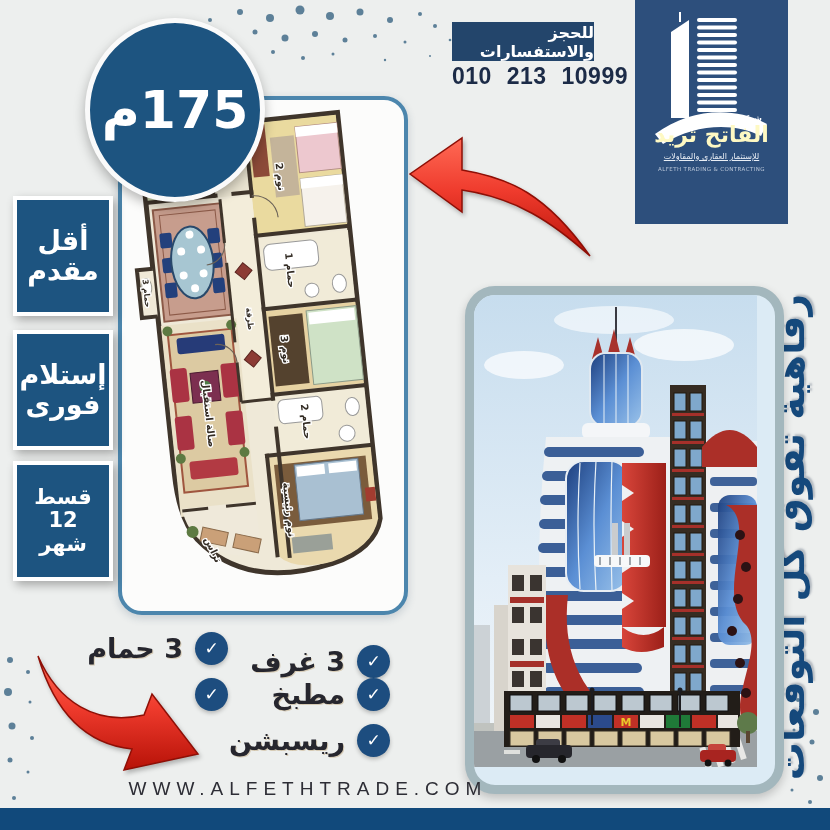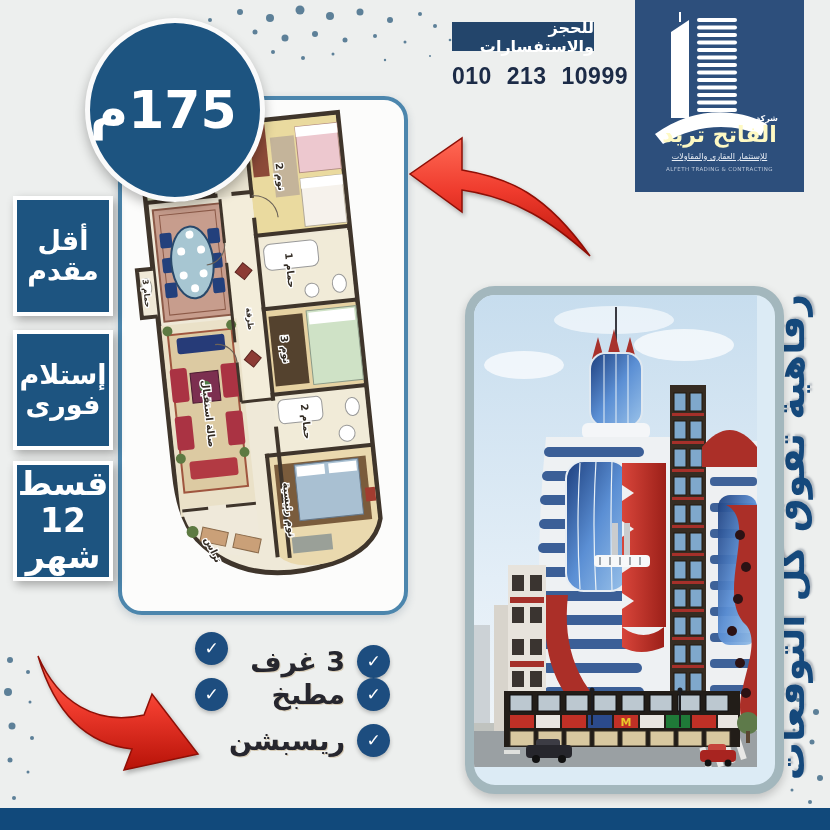--- a/index.html
+++ b/index.html
@@ -1,35 +1,35 @@
 <!DOCTYPE html>
 <html><head>
 <meta charset="utf-8">
 <style>
   html,body{margin:0;padding:0;}
   .canvas{position:relative;width:830px;height:830px;background:#edefee;overflow:hidden;
           font-family:"DejaVu Sans",sans-serif;}
   
   .area-badge{position:absolute;left:85px;top:18px;width:170px;height:174px;background:#1d5480;
-    border:5px solid #fafafa;border-radius:50%;display:flex;align-items:center;justify-content:flex-start;
+    border:5px solid #fafafa;border-radius:50%;display:flex;align-items:center;justify-content:center;
     box-shadow:0 5px 12px rgba(0,0,0,.28);z-index:6;}
   .area-badge span{color:#fff;font-size:52px;font-weight:bold;direction:rtl;}
   
   .side-badge{position:absolute;left:13px;width:92px;background:#1d5480;border:4px solid #fff;
     box-shadow:3px 4px 9px rgba(0,0,0,.3);color:#fff;font-weight:bold;font-size:27px;display:flex;
     flex-direction:column;align-items:center;justify-content:center;line-height:1.12;text-align:center;direction:rtl;z-index:5;}
-  .b1{top:196px;height:112px;} .b2{top:330px;height:112px;} .b3{top:461px;height:112px;font-size:33px;}
-  
-  .booking-banner{position:absolute;left:452px;top:22px;width:142px;height:29px;background:#23456b;
+  .b1{top:196px;height:112px;} .b2{top:330px;height:112px;} .b3{top:461px;height:112px;font-size:21px;}
+  
+  .booking-banner{position:absolute;left:452px;top:22px;width:142px;height:39px;background:#23456b;
     color:#fff;font-size:16px;font-weight:bold;display:flex;align-items:center;justify-content:center;direction:rtl;}
   .phones{position:absolute;left:452px;top:62px;color:#1c2b47;font-weight:800;font-size:23px;
     font-family:"Liberation Sans",sans-serif;line-height:1.25;}
   .phones div{word-spacing:8px;letter-spacing:.5px;}
   
-  .logo-panel{position:absolute;left:635px;top:0;width:153px;height:192px;background:#2d4f7c;z-index:4;padding-left:16px;}
+  .logo-panel{position:absolute;left:635px;top:0;width:153px;height:224px;background:#2d4f7c;z-index:4;}
   .logo-panel svg{position:absolute;left:0;top:0;}
   .logo-prefix{position:absolute;right:26px;top:114px;color:#fff;font-size:8px;font-weight:bold;direction:rtl;}
   .logo-name{position:absolute;left:0;right:0;top:122px;text-align:center;color:#fef9c3;font-size:22px;font-weight:bold;direction:rtl;}
   .logo-sub{position:absolute;left:0;right:0;top:152px;text-align:center;color:#e9eef5;font-size:8px;direction:rtl;text-decoration:underline;}
   .logo-sub-en{position:absolute;left:0;right:0;top:166px;text-align:center;color:#b9c6d8;font-size:5.5px;letter-spacing:.4px;}
   
   .plan-panel{position:absolute;left:118px;top:96px;width:282px;height:511px;background:#fcfcfb;
     border:4px solid #4c86ad;border-radius:24px;box-shadow:0 3px 9px rgba(40,70,100,.2);z-index:3;}
   .plan-panel svg{position:absolute;left:0;top:0;width:274px;height:503px;}
   .rlab{font-size:10px;font-weight:bold;fill:#332c24;stroke:#ffffff;stroke-width:2.6px;paint-order:stroke;
@@ -550,29 +550,31 @@
         <span>✓</span>
       </span>
   </div>
   <div class="feat fr3">
     <span class="feat-label">ريسبشن</span>
     <span class="check">
         <span>✓</span>
       </span>
   </div>
   <div class="feat fl1">
+    <span class="feat-label">3 حمام</span>
     <span class="check">
         <span>✓</span>
       </span>
   </div>
   <div class="feat fl2">
     <span class="check">
         <span>✓</span>
       </span>
   </div>
 
   <svg class="arrow-bottom" viewBox="0 0 185 145">
     <path d="M20,6 C40,52 78,76 126,65 L134,44 L180,104 L106,120 L114,99 C66,94 36,60 20,6 Z" fill="url(#redg)" stroke="#8e0f06" stroke-width="1.5"></path>
   </svg>
 
+  <div class="website">WWW.ALFETHTRADE.COM</div>
   <div class="bottom-bar"></div>
 
 </div>
 
 </body></html>

